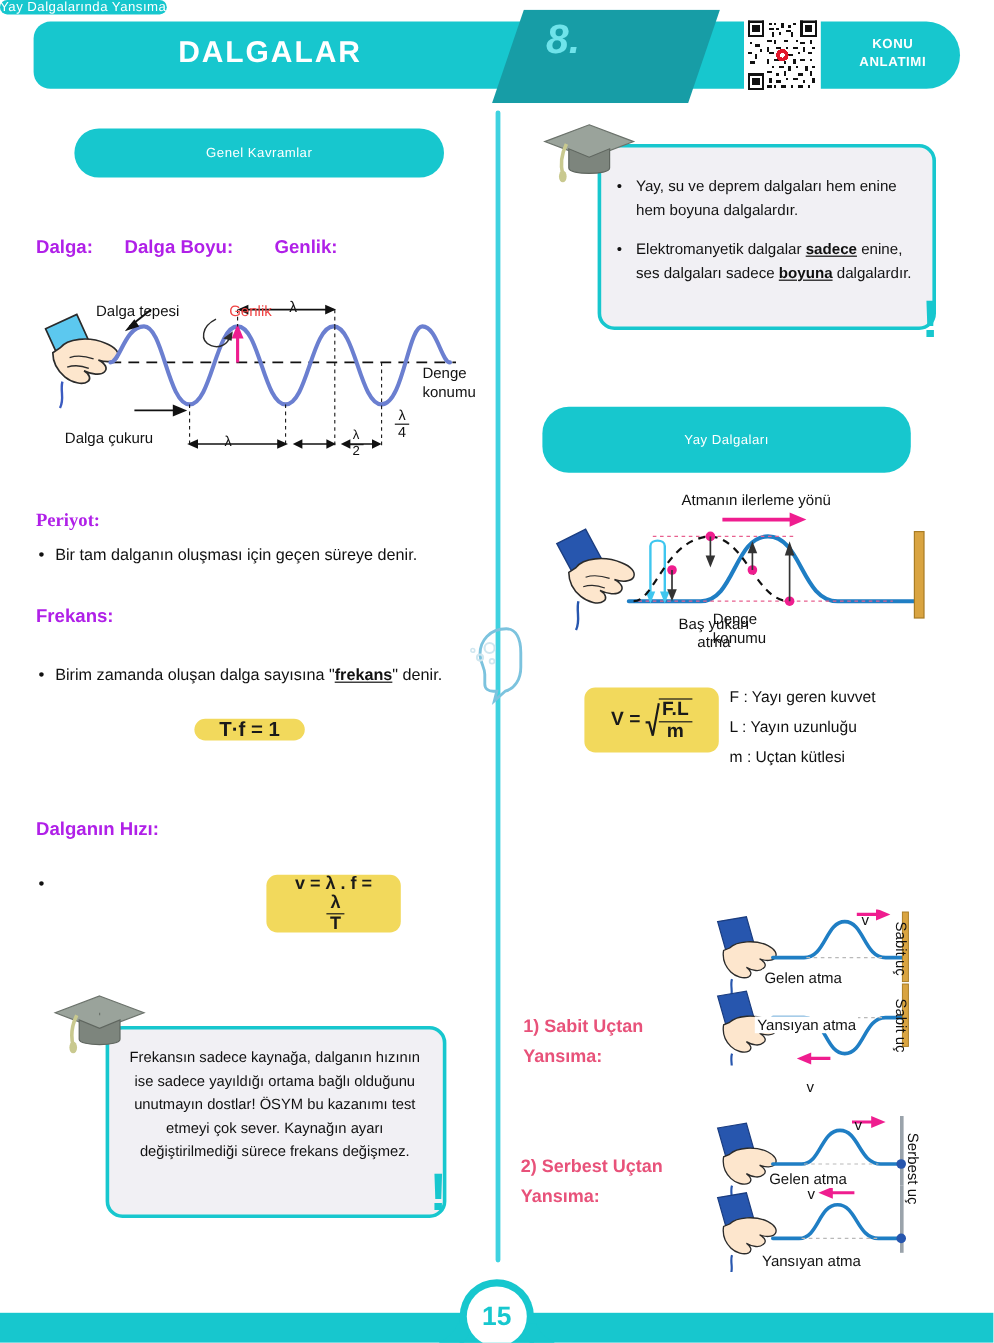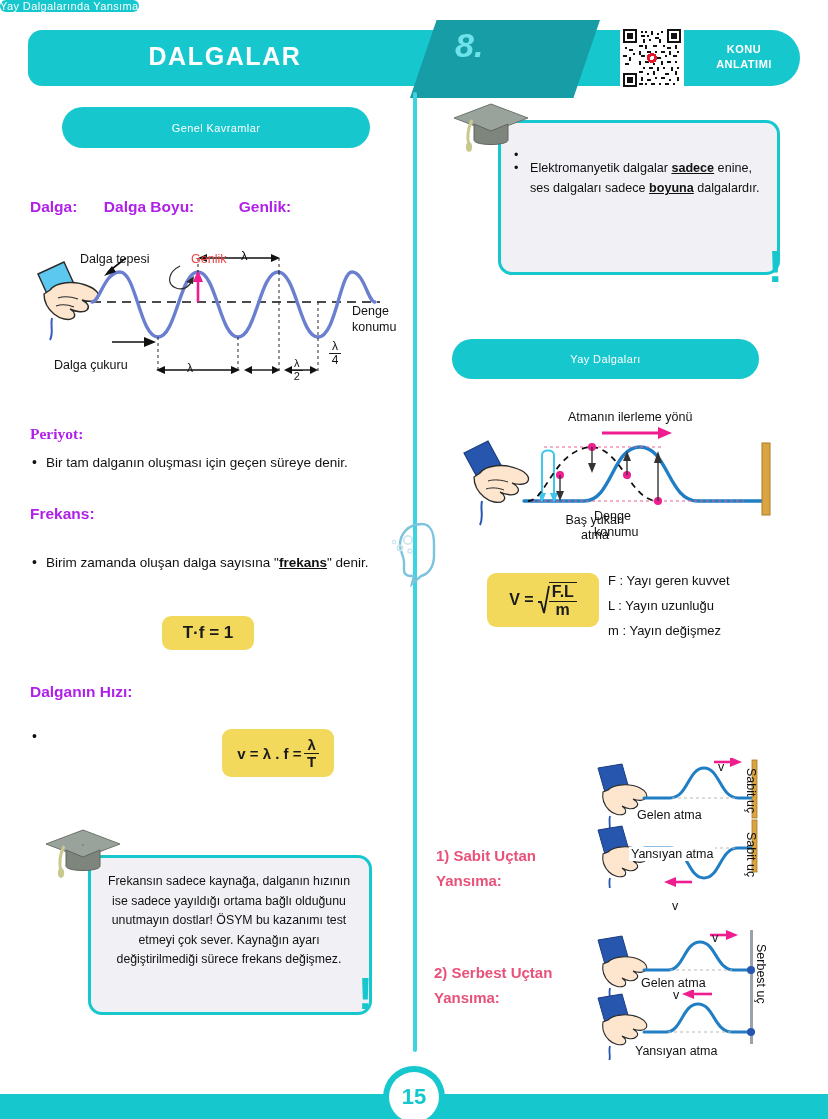--- a/index.html
+++ b/index.html
@@ -4,21 +4,21 @@
 <style>
   * { box-sizing: border-box; margin: 0; padding: 0; }
   body {
     width: 828px; height: 1119px; position: relative;
     background: #ffffff;
     font-family: "Liberation Sans", sans-serif;
     overflow: hidden;
   }
 
   
-  .header { position: absolute; top: 12px; left: 0; width: 736px; height: 92px; }
+  .header { position: absolute; top: 0; left: 0; width: 736px; height: 92px; }
   .hdr-bar {
     position: absolute; top: 18px; left: 28px; width: 772px; height: 56px;
     background: #17c7ce;
     border-radius: 14px 28px 28px 14px;
   }
   .hdr-title {
     position: absolute; top: 30px; left: 60px; width: 330px;
     text-align: center; color: #ffffff;
     font-size: 25px; font-weight: bold; letter-spacing: 1.6px;
   }
@@ -54,30 +54,30 @@
   .head-icon { position: absolute; top: 518px; left: 388px; width: 52px; height: 70px; }
 
   
   .pill {
     position: absolute; background: #17c7ce; border-radius: 22px;
     color: #ffffff; font-size: 11px; text-align: center;
     display: flex; align-items: center; justify-content: center;
     letter-spacing: .4px;
   }
   .pill-genel { top: 107px; left: 62px; width: 308px; height: 41px; }
-  .pill-yay   { top: 339px; left: 452px; width: 307px; height: 40px; }
+  .pill-yay   { top: 339px; left: 452px; width: 307px; height: 55px; }
 
   
   .kw-row { position: absolute; top: 198px; left: 30px; width: 370px; }
   .kw {
     color: #b020e8; font-size: 15.5px; font-weight: bold;
     display: inline-block;
   }
   .kw1 { margin-right: 22px; }
-  .kw2 { margin-right: 40px; }
+  .kw2 { margin-right: 30px; }
 
   .sec-head {
     position: absolute; color: #b020e8; font-size: 15.5px; font-weight: bold;
   }
   .h-periyot { top: 425px; left: 30px; font-family: Liberation Serif, serif; }
   .h-frekans { top: 505px; left: 30px; }
   .h-hiz     { top: 683px; left: 30px; }
 
   .blt {
     position: absolute; font-size: 13.5px; color: #111; line-height: 21px;
@@ -86,22 +86,22 @@
   .b-periyot { top: 452px; left: 46px; width: 330px; }
   .b-frekans { top: 552px; left: 46px; width: 336px; }
   .b-hiz     { top: 726px; left: 46px; width: 175px; }
   .u-bold { font-weight: bold; text-decoration: underline; }
 
   .fbox {
     position: absolute; background: #f2d95c; border-radius: 9px;
     display: flex; align-items: center; justify-content: center;
     color: #1a1a1a; font-weight: bold;
   }
-  .f-tf  { top: 616px; left: 162px; width: 92px; height: 34px; font-size: 17px; text-align: center; }
-  .f-v   { top: 729px; left: 222px; width: 112px; height: 48px; font-size: 15px; }
+  .f-tf  { top: 599px; left: 162px; width: 92px; height: 18px; font-size: 17px; text-align: center; }
+  .f-v   { top: 729px; left: 222px; width: 112px; height: 48px; font-size: 15px; flex-direction: column; }
   .f-sq  { top: 573px; left: 487px; width: 112px; height: 54px; font-size: 16px; }
 
   .frac { display: inline-flex; flex-direction: column; align-items: center;
           vertical-align: middle; line-height: 1.05; margin-left: 3px; }
   .frac .num { border-bottom: 1.6px solid #1a1a1a; padding: 0 3px; }
 
   
   .note {
     position: absolute; background: #f1f0f4;
     border: 3px solid #17c7ce; border-radius: 14px;
@@ -386,20 +386,21 @@
     <path d="M39 18 L39 20" stroke="#6c736c" stroke-width="1"></path>
     <path d="M20 20 C16 28 15 38 17 46" fill="none" stroke="#c9c98f" stroke-width="3"></path>
     <ellipse cx="17" cy="47" rx="3.2" ry="5" fill="#c9c98f"></ellipse>
   </svg>
 </div>
 
 <div class="note note-tr"></div>
 <div class="note-txt nt-tr">
   <div class="li">
     <span class="dot">•</span>
+    <span>Yay, su ve deprem dalgaları hem enine hem boyuna dalgalardır.</span>
   </div>
   <div class="li">
     <span class="dot">•</span>
     <span>Elektromanyetik dalgalar </span><span class="u-bold">sadece</span><span> enine, ses dalgaları sadece </span><span class="u-bold">boyuna</span><span> dalgalardır.</span>
   </div>
 </div>
 <div class="excl excl-tr">!</div>
 <div class="cap cap-tr">
   <svg width="78" height="52" viewBox="0 0 78 52">
     <polygon points="39,4 76,18 39,32 2,18" fill="#9aa39b" stroke="#6c736c" stroke-width="1"></polygon>
@@ -478,21 +479,21 @@
     <span class="frac" style="border-top:1.8px solid #1a1a1a;padding-top:1px;margin-left:-1px;">
       <span class="num">F.L</span>
       <span>m</span>
     </span>
   </span>
 </div>
 
 <div class="vardefs">
   <div>F : Yayı geren kuvvet</div>
   <div>L : Yayın uzunluğu</div>
-  <div>m : Yayın değişmez</div>
+  <div>m : Uçtan kütlesi</div>
 </div>
 
 <div class="pill pill-yansima">
   <span>Yay Dalgalarında Yansıma</span>
 </div>
 
 <div class="rlabel rl-1">
   <span>1) Sabit Uçtan</span><br>
   <span>Yansıma:</span>
 </div>

